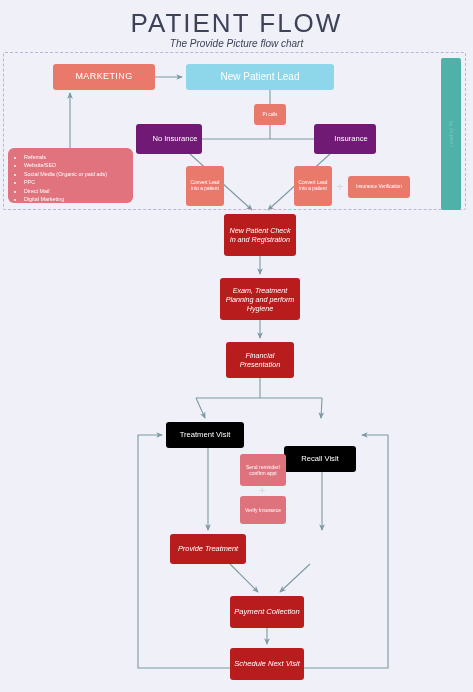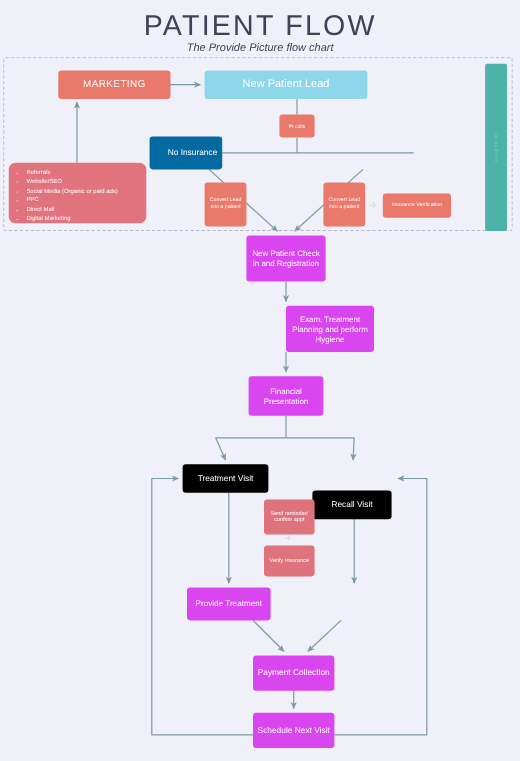--- a/index.html
+++ b/index.html
@@ -35,22 +35,22 @@
     line-height: 1.25;
     padding: 2px 4px;
     z-index: 3;
   }
   .node span { display: block; }
 
   
   .c-salmon   { background: #e8796b; }
   .c-pink     { background: #df737d; }
   .c-blue     { background: #8ed6ea; }
-  .c-teal     { background: #0369a1; padding-left: 16px; }
-  .c-green    { background: #d946ef; }
+  .c-teal     { background: #701a75; padding-left: 16px; }
+  .c-green    { background: #b91c1c; font-style: italic; }
   .c-orange   { background: #000000; }
 
   #title {
     position: absolute;
     left: 0; top: 8px;
     width: 473px;
     text-align: center;
     font-size: 26px;
     font-weight: normal;
     letter-spacing: 2px;
@@ -204,20 +204,23 @@
   </div>
 
   <div class="node c-salmon" style="left:254px; top:104px; width:32px; height:21px; font-size:4.6px;">
     <span>Pt calls</span>
   </div>
 
   <div class="node c-teal" style="left:136px; top:124px; width:66px; height:30px; font-size:7.6px;">
     <span>No Insurance</span>
   </div>
 
+  <div class="node c-teal" style="left:314px; top:124px; width:62px; height:30px; font-size:7.6px;">
+    <span>Insurance</span>
+  </div>
 
   <div class="node c-salmon" style="left:186px; top:166px; width:38px; height:40px; font-size:4.8px;">
     <span>Convert Lead into a patient</span>
   </div>
 
   <div class="node c-salmon" style="left:294px; top:166px; width:38px; height:40px; font-size:4.8px;">
     <span>Convert Lead into a patient</span>
   </div>
 
   <div class="plus-sign" style="left:336px; top:179px;">+</div>
@@ -227,21 +230,21 @@
   </div>
 
   <div id="sidebar">
     <span class="vtext">Lead to Pt</span>
   </div>
 
   <div class="node c-green" style="left:224px; top:214px; width:72px; height:42px; font-size:7.2px;">
     <span>New Patient Check in and Registration</span>
   </div>
 
-  <div class="node c-green" style="left:220px; top:278px; width:80px; height:42px; font-size:7.2px;margin-left:40px;">
+  <div class="node c-green" style="left:220px; top:278px; width:80px; height:42px; font-size:7.2px;">
     <span>Exam, Treatment Planning and perform Hygiene</span>
   </div>
 
   <div class="node c-green" style="left:226px; top:342px; width:68px; height:36px; font-size:7.2px;">
     <span>Financial Presentation</span>
   </div>
 
   <div class="node c-orange" style="left:166px; top:422px; width:78px; height:26px; font-size:7.6px;">
     <span>Treatment Visit</span>
   </div>

